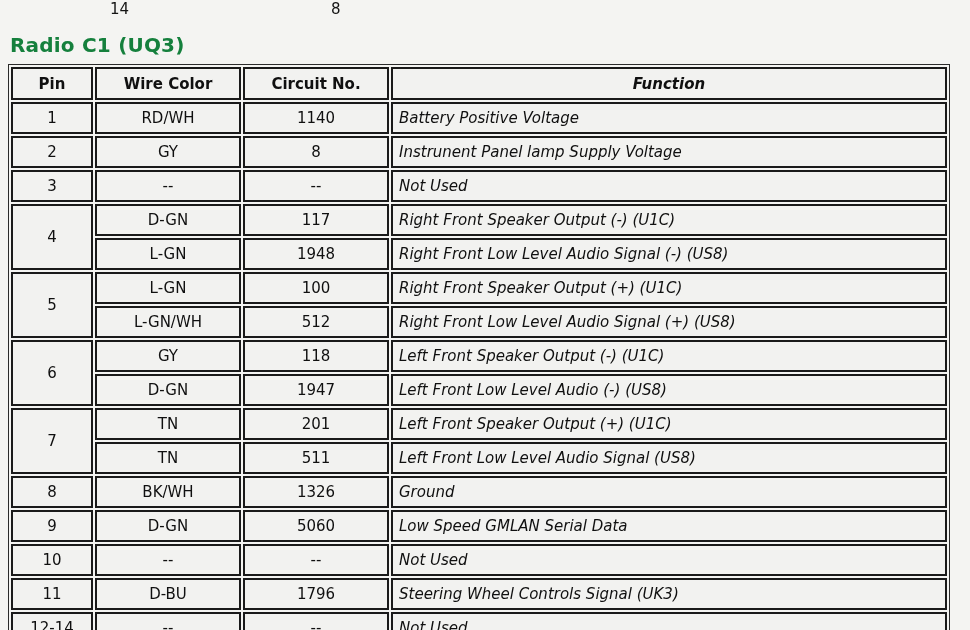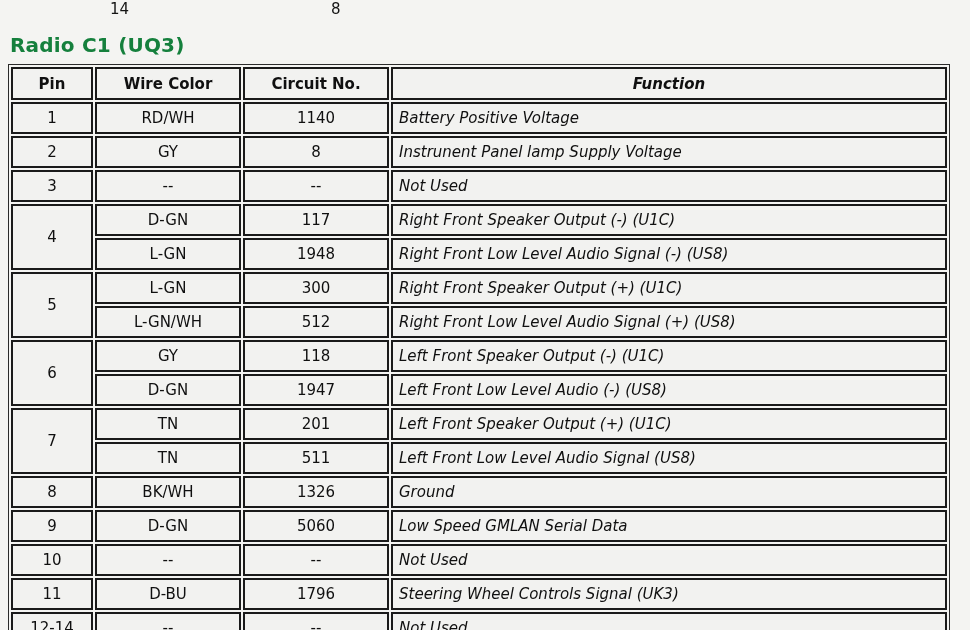--- a/index.html
+++ b/index.html
@@ -144,21 +144,21 @@
           <td class="c-function">Right Front Speaker Output (-) (U1C)</td>
         </tr>
         <tr>
           <td class="c-wire">L-GN</td>
           <td class="c-circuit">1948</td>
           <td class="c-function">Right Front Low Level Audio Signal (-) (US8)</td>
         </tr>
         <tr>
           <td class="c-pin" rowspan="2">5</td>
           <td class="c-wire">L-GN</td>
-          <td class="c-circuit">300</td>
+          <td class="c-circuit">100</td>
           <td class="c-function">Right Front Speaker Output (+) (U1C)</td>
         </tr>
         <tr>
           <td class="c-wire">L-GN/WH</td>
           <td class="c-circuit">512</td>
           <td class="c-function">Right Front Low Level Audio Signal (+) (US8)</td>
         </tr>
         <tr>
           <td class="c-pin" rowspan="2">6</td>
           <td class="c-wire">GY</td>

